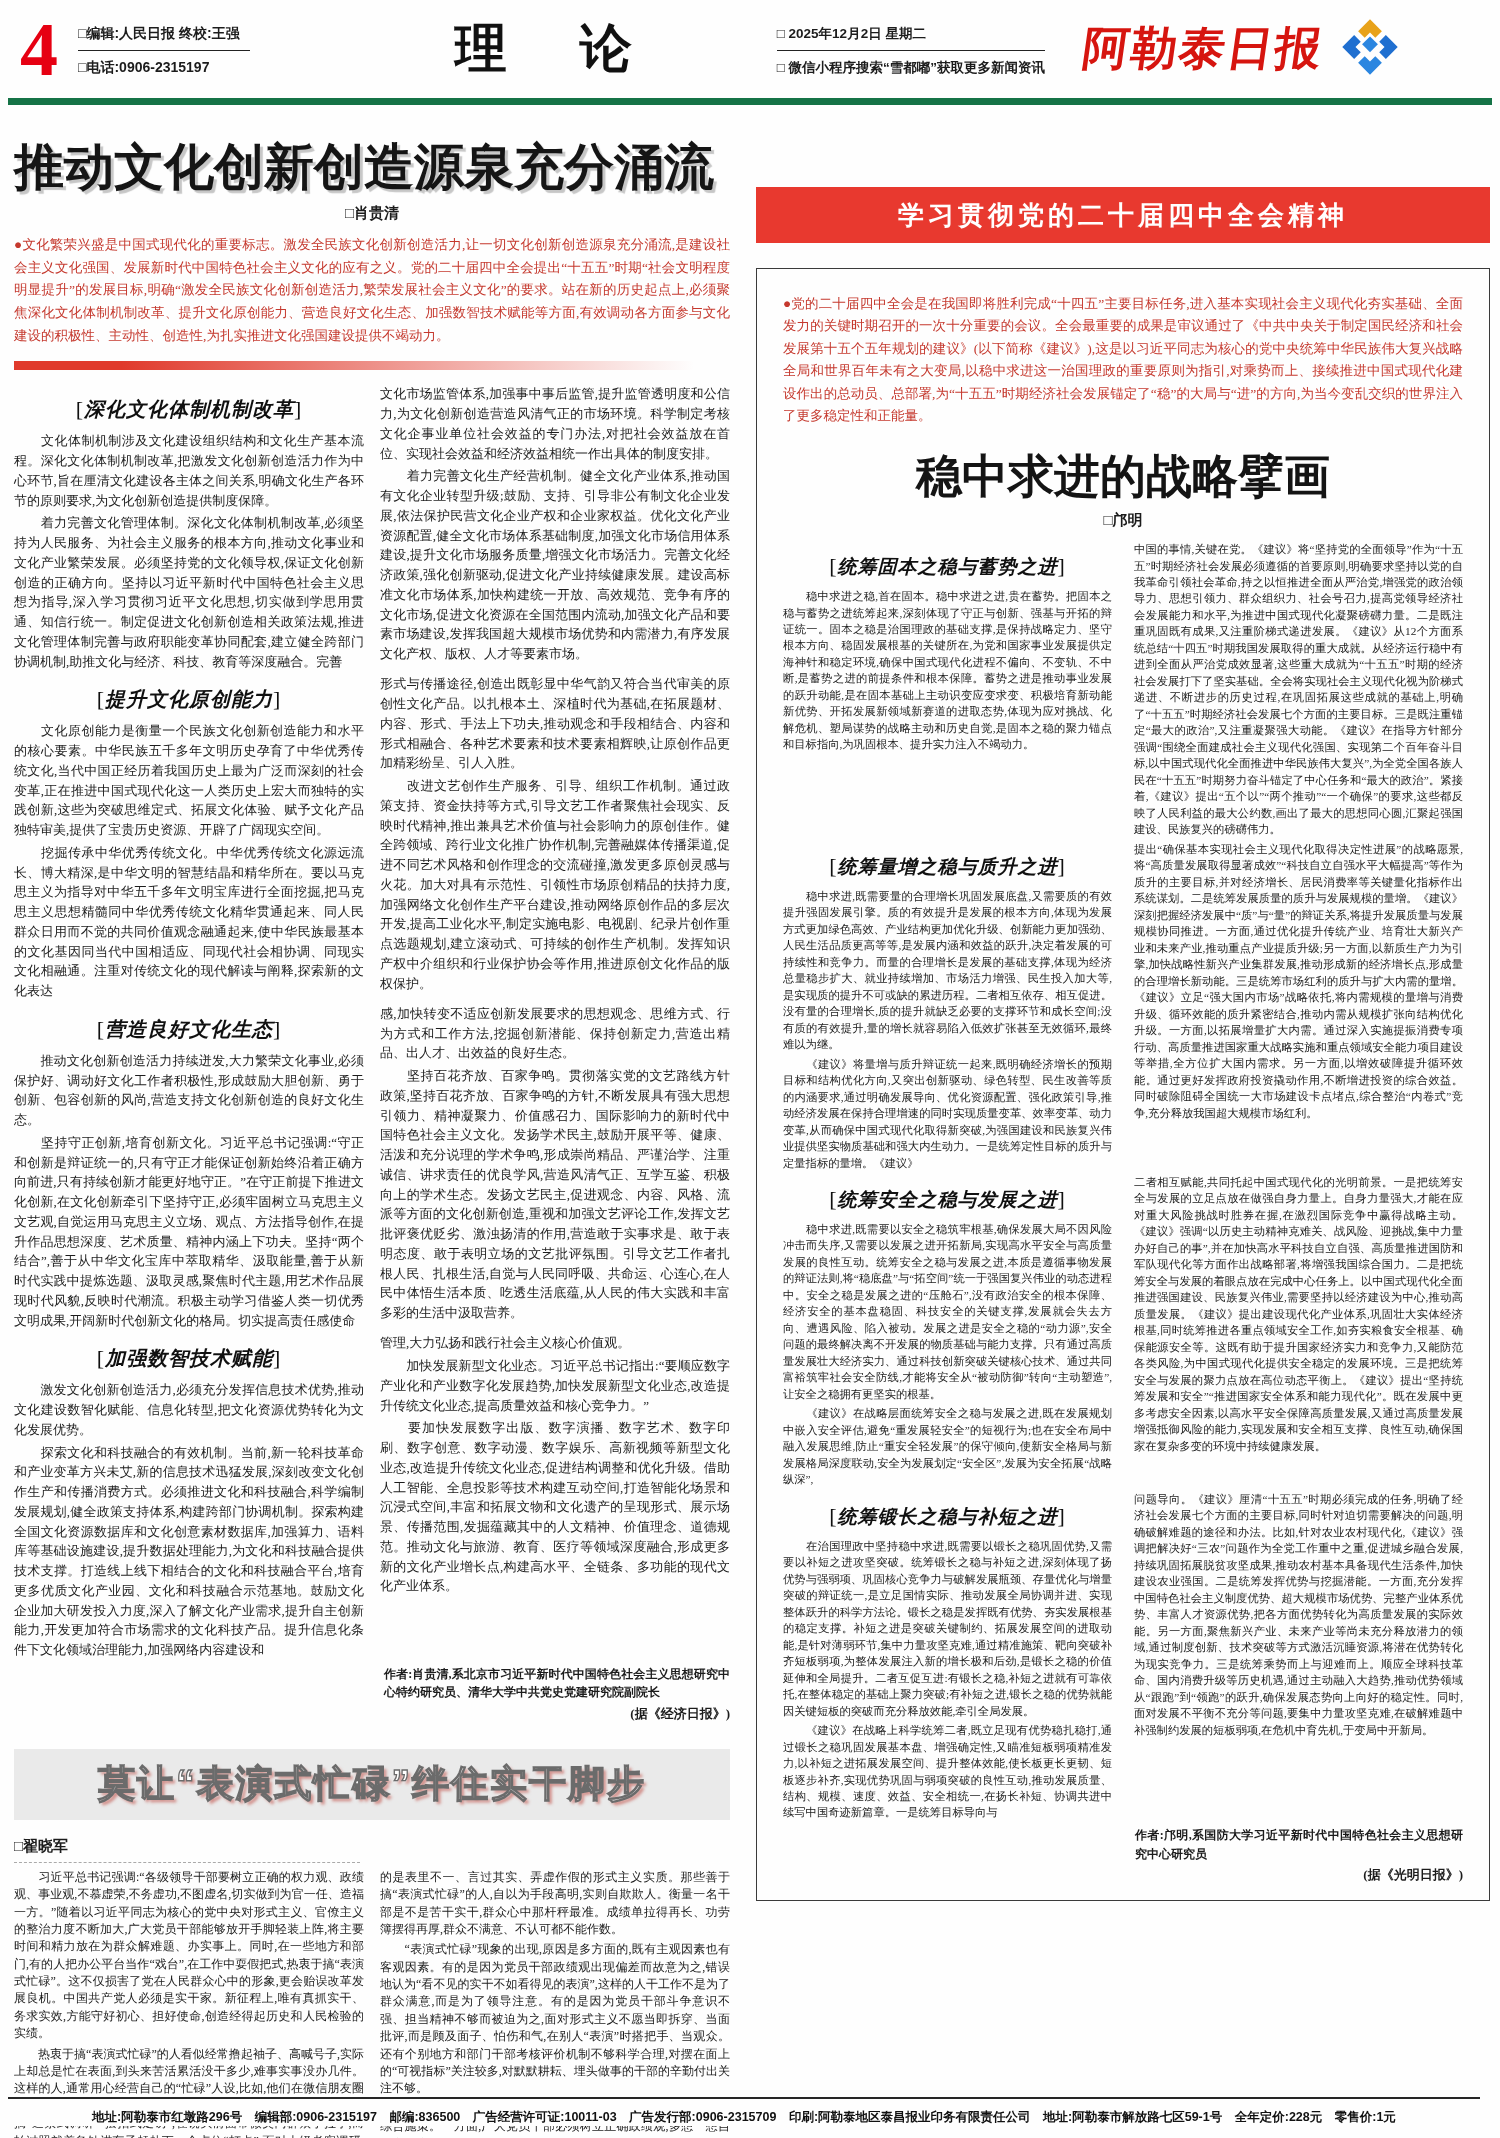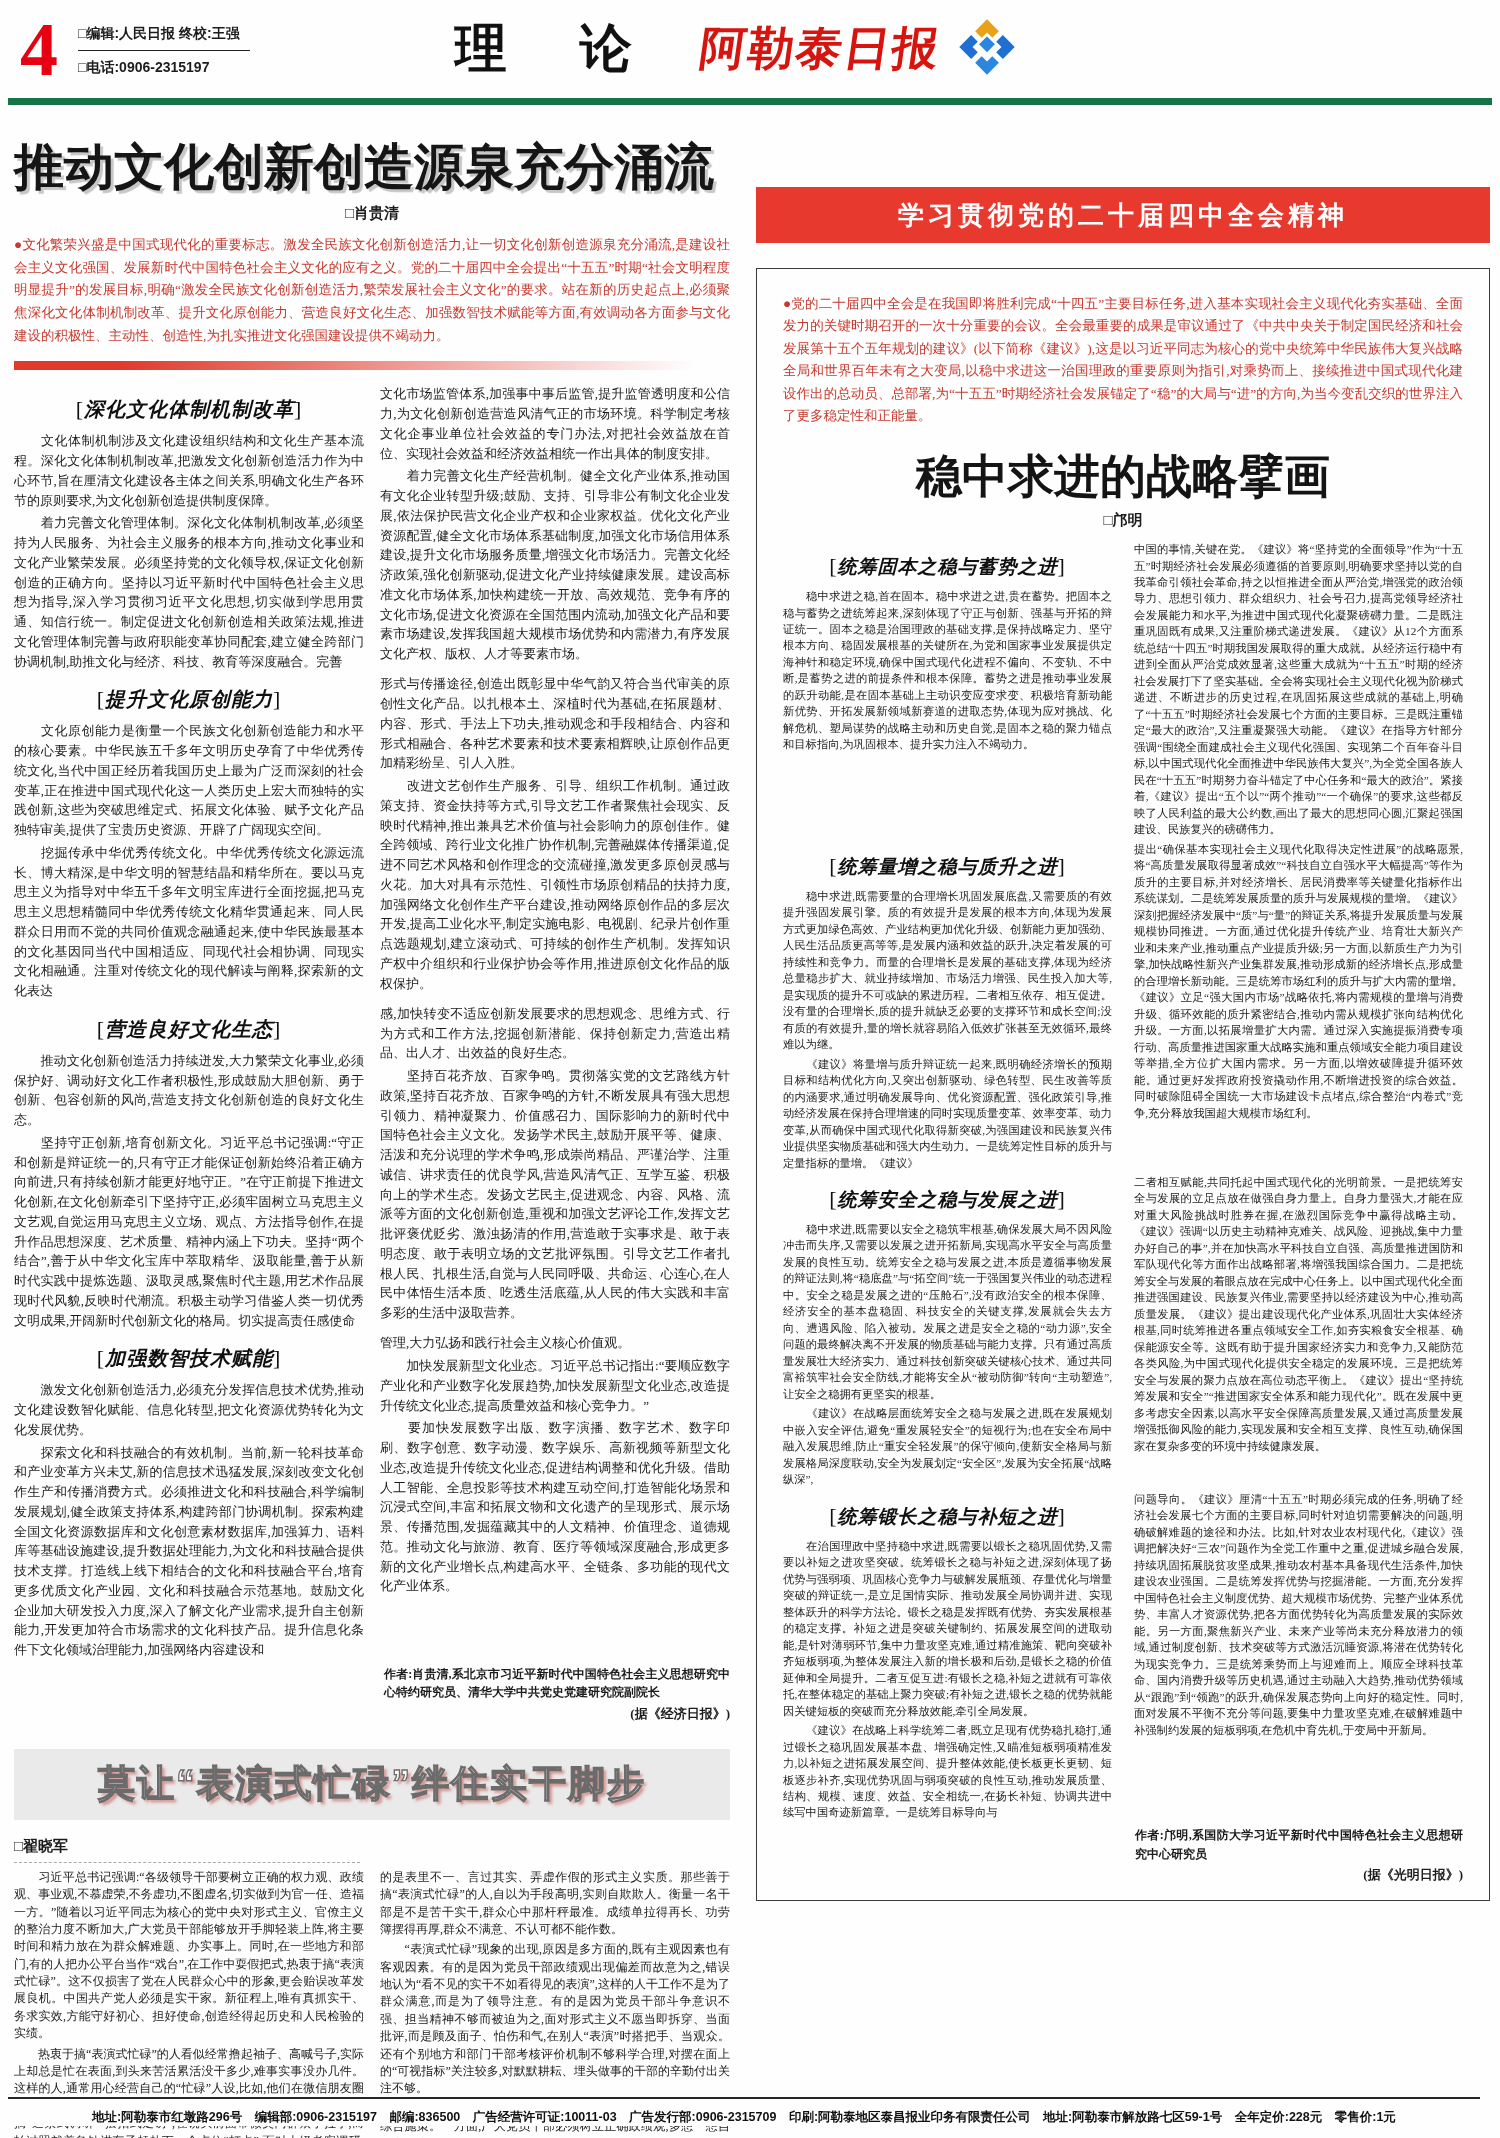--- a/index.html
+++ b/index.html
@@ -63,20 +63,24 @@
 
 <div class="sheet">
 
   <div class="hdr">
     <div class="pagenum">4</div>
     <div class="hmeta">
       <div class="l1">□编辑:人民日报 终校:王强</div>
       <div class="l2">□电话:0906-2315197</div>
     </div>
     <div class="sec-title">理 论</div>
+    <div class="hdates">
+      <div class="l1">□ 2025年12月2日 星期二</div>
+      <div class="l2">□ 微信小程序搜索“雪都嘟”获取更多新闻资讯</div>
+    </div>
     <div class="mast">
       <div class="mast-name">阿勒泰日报</div>
       <span>
         <svg width="66" height="66" viewBox="0 0 100 100">
           <polygon points="50,8 68,26 58,36 50,28 42,36 32,26" fill="#e8a21a"></polygon>
           <polygon points="8,50 26,32 36,42 28,50 36,58 26,68" fill="#1f6fd0"></polygon>
           <polygon points="92,50 74,68 64,58 72,50 64,42 74,32" fill="#1f6fd0"></polygon>
           <polygon points="50,92 32,74 42,64 50,72 58,64 68,74" fill="#2b86e0"></polygon>
           <polygon points="50,34 62,46 50,58 38,46" fill="#2b86e0"></polygon>
         </svg>

